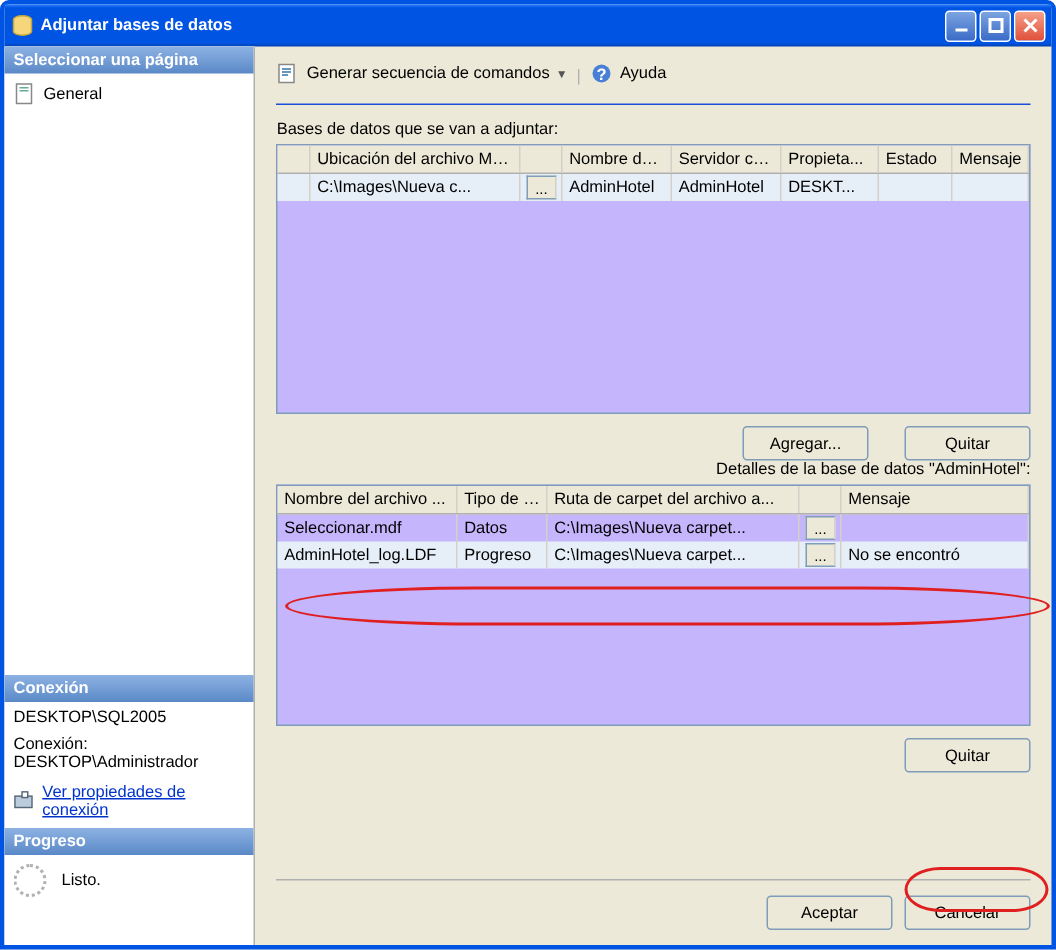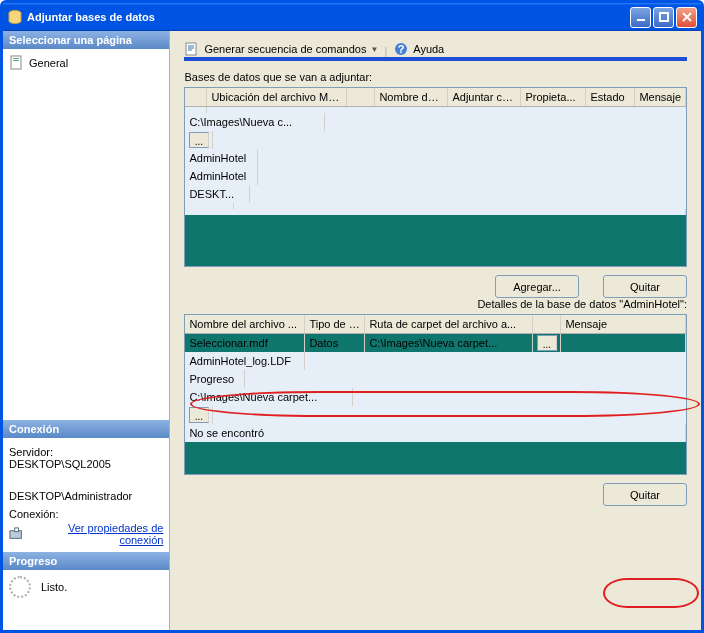--- a/index.html
+++ b/index.html
@@ -10,35 +10,35 @@
 .tb-buttons { margin-left: auto; display: flex; gap: 2px; }
 .tb-btn { width: 21px; height: 21px; border: 1px solid #fff; border-radius: 3px; display: flex; align-items: center; justify-content: center; cursor: pointer; }
 .tb-min, .tb-max { background: linear-gradient(to bottom, #7ba4e0, #3b6bc7); }
 .tb-close { background: linear-gradient(to bottom, #f5a088, #e04f3a); }
 .tb-btn svg { width: 12px; height: 12px; }
 .body-inner { display: flex; height: calc(100% - 28px); }
 .sidebar { width: 175px; background: #fff; display: flex; flex-direction: column; border-right: 1px solid #b0b0b0; }
 .side-section-hdr { background: linear-gradient(to bottom, #8db2e3, #5a89c7); color: #fff; font-weight: bold; padding: 3px 6px; }
 .side-content { padding: 4px 6px; flex: 0 0 auto; }
 .side-content.tall { flex: 1 1 auto; }
-.side-item { display: flex; align-items: center; gap: 4px; padding: 2px 0; text-align: right; }
+.side-item { display: flex; align-items: center; gap: 4px; padding: 2px 0; }
 .side-link { color: #0033cc; text-decoration: underline; cursor: pointer; }
 .progress-icon { width: 22px; height: 22px; border: 2px dotted #b0b0b0; border-radius: 50%; margin-right: 6px; }
 .main { flex: 1; padding: 10px 14px 10px 14px; display: flex; flex-direction: column; }
-.toolbar { display: flex; align-items: flex-end; gap: 6px; padding-bottom: 0; border-bottom: 4px solid #1d4ed8; margin-bottom: 10px; }
+.toolbar { display: flex; align-items: flex-end; gap: 6px; padding-bottom: 12px; border-bottom: 1px solid #1d4ed8; margin-bottom: 10px; }
 .toolbar-item { display: inline-flex; align-items: center; gap: 4px; cursor: pointer; }
 .dropdown-arrow { font-size: 8px; color: #555; }
 .sep { color: #b0b0b0; }
 .field-label { margin-bottom: 4px; }
-.grid { background: #0f766e; border: 1px solid #7f9db9; }
+.grid { background: #c4b5fd; border: 1px solid #7f9db9; }
 .grid-head { display: flex; background: #ece9d8; border-bottom: 1px solid #b0b0b0; }
 .grid-head div, .grid-row div { padding: 3px 4px; border-right: 1px solid #d4d0c8; overflow: hidden; white-space: nowrap; text-overflow: ellipsis; }
 .grid-rows { min-height: 0; }
 .grid-row { display: flex; }
-.grid-row.sel { background: #e6eef8; flex-direction: column; }
+.grid-row.sel { background: #e6eef8; }
 .grid1 .c0 { width: 22px; } .grid1 .c1 { width: 140px; } .grid1 .c2 { width: 28px; } .grid1 .c3 { width: 73px; } .grid1 .c4 { width: 73px; } .grid1 .c5 { width: 65px; } .grid1 .c6 { width: 49px; } .grid1 .c7 { flex:1; }
 .grid2 .c0 { width: 120px; } .grid2 .c1 { width: 60px; } .grid2 .c2 { width: 168px; } .grid2 .c3 { width: 28px; } .grid2 .c4 { flex:1; }
 .btn-cell { display:flex; align-items:center; justify-content:center; padding:1px !important; }
 .dots-btn { width: 20px; height: 16px; border: 1px solid #7f9db9; background: #ece9d8; font-size: 10px; line-height: 12px; text-align: center; cursor: pointer; }
 .btn-row { display: flex; gap: 24px; justify-content: flex-end; margin-top: 8px; }
 .btn { min-width: 84px; height: 23px; border: 1px solid #7f9db9; background: #ece9d8; border-radius: 3px; cursor: pointer; text-align: center; }
 .footer { border-top: 1px solid #b0b0b0; padding-top: 10px; margin-top: auto; display: flex; gap: 8px; justify-content: flex-end; }
 .grid1-wrap { }
 .grid1-rows { height: 159px; }
 .grid2-rows { height: 140px; }
@@ -85,24 +85,23 @@
           <span class="icon16"><svg viewBox="0 0 16 16">
                 <rect x="2" y="1" width="10" height="13" fill="#fff" stroke="#888"></rect>
                 <rect x="4" y="3" width="6" height="1" fill="#6a9"></rect>
                 <rect x="4" y="5" width="6" height="1" fill="#6a9"></rect>
               </svg></span>
           <span>General</span>
         </div>
       </div>
       <div class="side-section-hdr">Conexión</div>
       <div class="side-content">
-        <div style="margin-top:4px;">Servidor:</div>
-        <div style="margin-bottom:20px;">DESKTOP\SQL2005</div>
+        <div style="margin-bottom:6px;">DESKTOP\SQL2005</div>
+        <div>Conexión:</div>
         <div style="margin-bottom:6px;">DESKTOP\Administrador</div>
-        <div>Conexión:</div>
         <div class="side-item">
           <span class="icon16"><svg viewBox="0 0 16 16">
                 <rect x="1" y="5" width="12" height="8" fill="#bcd" stroke="#567"></rect>
                 <rect x="6" y="2" width="4" height="4" fill="#fff" stroke="#567"></rect>
               </svg></span>
           <span class="side-link">Ver propiedades de conexión</span>
         </div>
       </div>
       <div class="side-section-hdr">Progreso</div>
       <div class="side-content" style="flex:0 0 60px;">
@@ -133,21 +132,21 @@
         </span>
       </div>
 
       <div class="field-label">Bases de datos que se van a adjuntar:</div>
       <div class="grid grid1 grid1-wrap">
         <div class="grid-head">
           <div class="c0"></div>
           <div class="c1">Ubicación del archivo MDF</div>
           <div class="c2"></div>
           <div class="c3">Nombre de ...</div>
-          <div class="c4">Adjuntar co...</div>
+          <div class="c4">Servidor co...</div>
           <div class="c5">Propieta...</div>
           <div class="c6">Estado</div>
           <div class="c7">Mensaje</div>
         </div>
         <div class="grid-rows grid1-rows">
           <div class="grid-row sel">
             <div class="c0"></div>
             <div class="c1">C:\Images\Nueva c...</div>
             <div class="c2 btn-cell">
                 <div class="dots-btn">...</div>
@@ -192,18 +191,22 @@
                 <div class="dots-btn">...</div>
               </div>
             <div class="c4">No se encontró</div>
           </div>
         </div>
       </div>
       <div class="btn-row">
         <button class="btn">Quitar</button>
       </div>
 
+      <div class="footer">
+        <button class="btn">Aceptar</button>
+        <button class="btn">Cancelar</button>
+      </div>
     </div>
   </div>
 
   <div class="highlight1 hi-row"></div>
   <div class="highlight1 hi-btn"></div>
 </div>
 
 </body></html>

